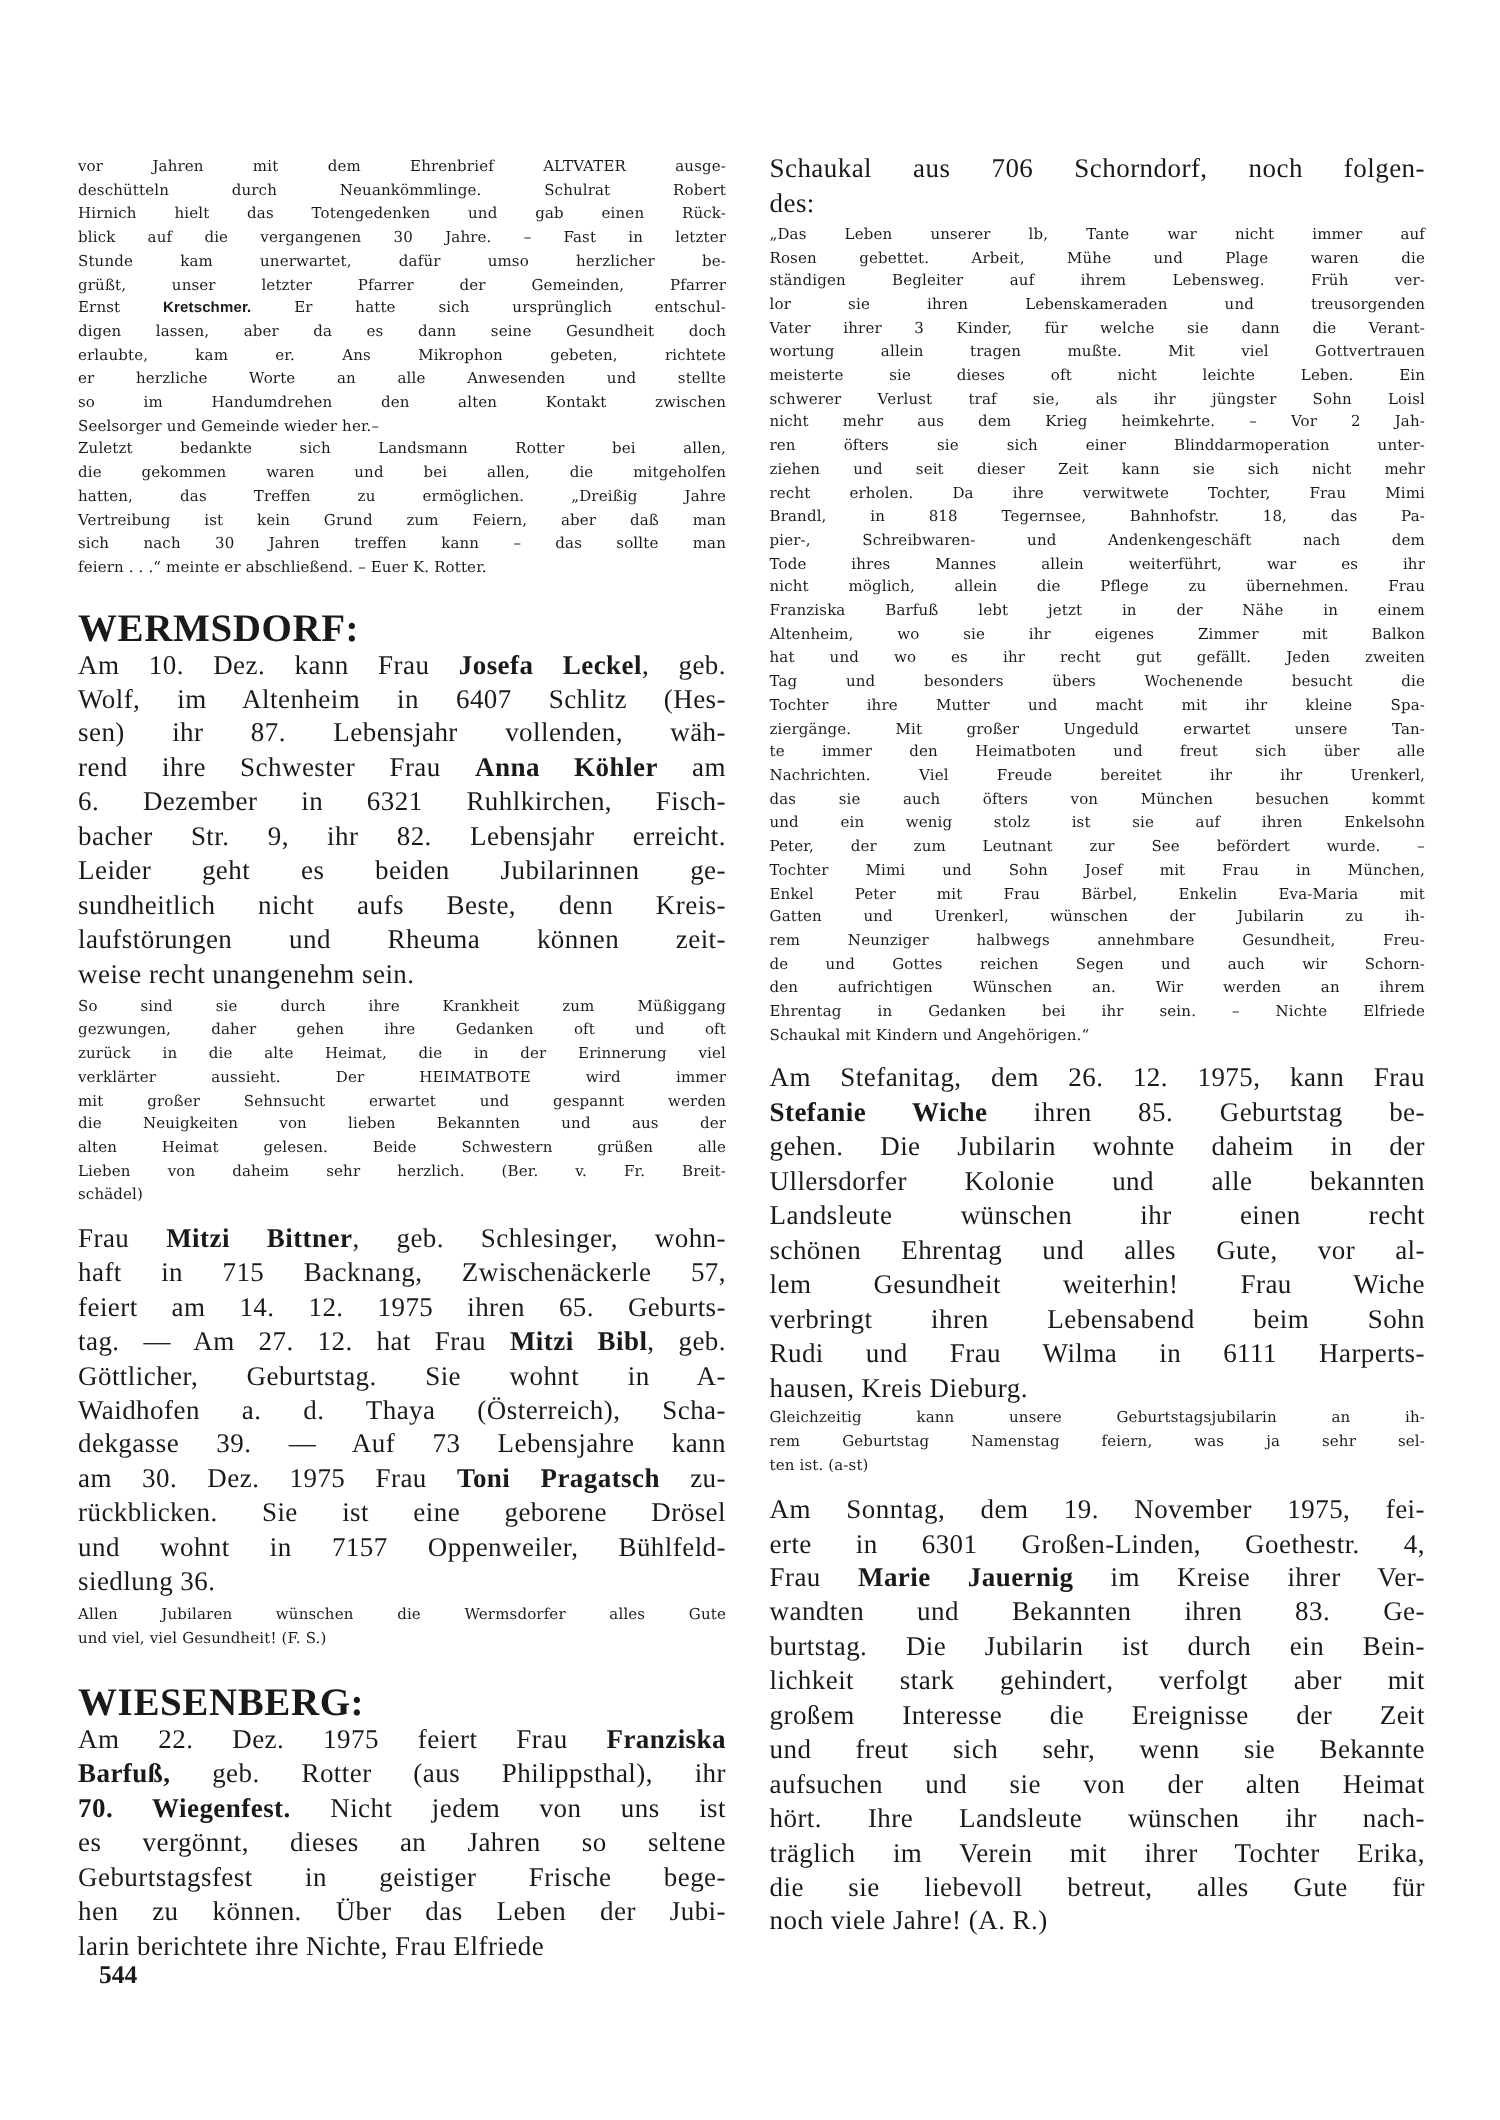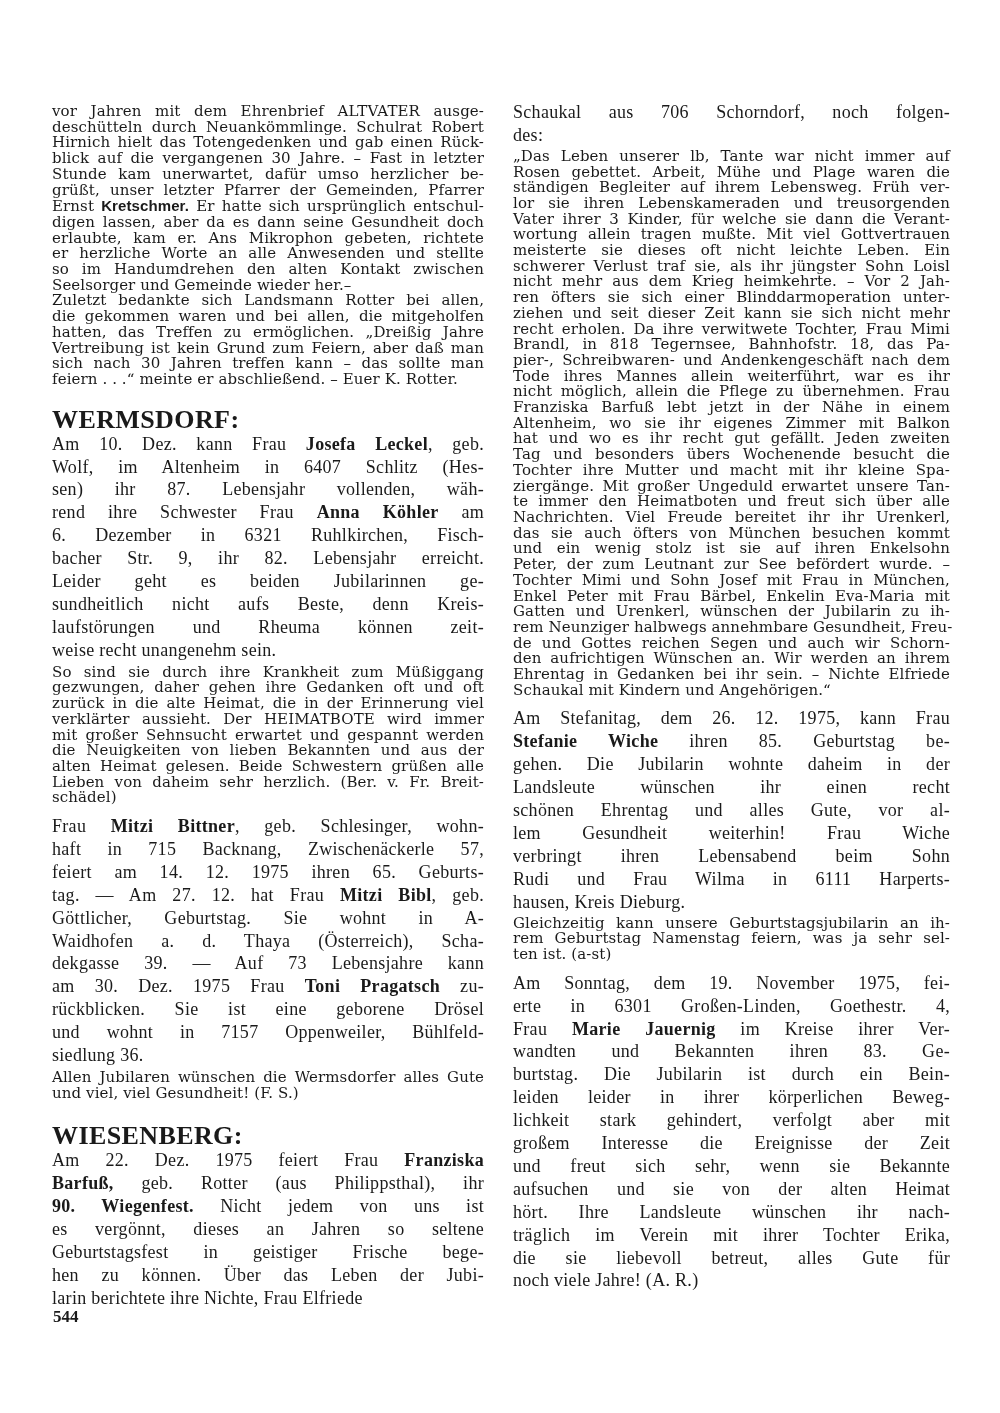--- a/index.html
+++ b/index.html
@@ -3,26 +3,26 @@
 <meta charset="utf-8">
 <style>
   html, body { margin: 0; padding: 0; background: #ffffff; }
   body { width: 1000px; height: 1413px; position: relative; overflow: hidden; color: #1a1a1a; }
   .col { position: absolute; top: 104px; }
   .col-left { left: 52px; width: 432px; }
   .col-right { left: 513px; width: 437px; }
   .blk { margin: 0; }
   .ln { display: block; white-space: nowrap; text-align: justify; text-align-last: justify; }
   .ln.last { text-align-last: left; }
-  .small { font-family: "DejaVu Serif", serif; font-size: 15px; line-height: 15.7px; letter-spacing: 0.1px; }
+  .small { font-family: "DejaVu Serif", serif; font-size: 10px; line-height: 15.7px; letter-spacing: 0.1px; }
   .large { font-family: "Liberation Serif", serif; font-size: 18px; line-height: 22.9px; letter-spacing: 0.3px; }
   .head { font-family: "Liberation Serif", serif; font-weight: bold; font-size: 26px; line-height: 22px; letter-spacing: 0.4px; }
   .b { font-weight: bold; margin-top: 33px; }
   .sans-b { font-family: "Liberation Sans", sans-serif; font-weight: bold; margin-top: 44px; }
-  .page-num { position: absolute; left: 53px; top: 1307px; font-family: "Liberation Serif", serif; font-weight: bold; font-size: 17px; }
+  .page-num { position: absolute; left: 66px; top: 1307px; font-family: "Liberation Serif", serif; font-weight: bold; font-size: 17px; }
 </style>
 </head>
 <body>
 
 <div class="col col-left">
   <div class="blk small">
       <span class="ln">vor Jahren mit dem Ehrenbrief ALTVATER ausge-</span>
       <span class="ln">deschütteln durch Neuankömmlinge. Schulrat Robert</span>
       <span class="ln">Hirnich hielt das Totengedenken und gab einen Rück-</span>
       <span class="ln">blick auf die vergangenen 30 Jahre. – Fast in letzter</span>
@@ -83,21 +83,21 @@
     </div>
   <div class="blk small" style="margin-top:3px;">
       <span class="ln">Allen Jubilaren wünschen die Wermsdorfer alles Gute</span>
       <span class="ln last">und viel, viel Gesundheit! (F. S.)</span>
     </div>
 
   <h2 class="blk head" style="margin-top:24px;">WIESENBERG:</h2>
   <div class="blk large" style="margin-top:2px;">
       <span class="ln">Am 22. Dez. 1975 feiert Frau <b class="b">Franziska</b></span>
       <span class="ln"><b class="b">Barfuß,</b> geb. Rotter (aus Philippsthal), ihr</span>
-      <span class="ln"><b class="b">90. Wiegenfest.</b> Nicht jedem von uns ist</span>
+      <span class="ln"><b class="b">70. Wiegenfest.</b> Nicht jedem von uns ist</span>
       <span class="ln">es vergönnt, dieses an Jahren so seltene</span>
       <span class="ln">Geburtstagsfest in geistiger Frische bege-</span>
       <span class="ln">hen zu können. Über das Leben der Jubi-</span>
       <span class="ln last">larin berichtete ihre Nichte, Frau Elfriede</span>
     </div>
 </div>
 
 <div class="col col-right">
   <div class="blk large" style="margin-top:-3px;">
       <span class="ln">Schaukal aus 706 Schorndorf, noch folgen-</span>
@@ -137,39 +137,39 @@
       <span class="ln">rem Neunziger halbwegs annehmbare Gesundheit, Freu-</span>
       <span class="ln">de und Gottes reichen Segen und auch wir Schorn-</span>
       <span class="ln">den aufrichtigen Wünschen an. Wir werden an ihrem</span>
       <span class="ln">Ehrentag in Gedanken bei ihr sein. – Nichte Elfriede</span>
       <span class="ln last">Schaukal mit Kindern und Angehörigen.“</span>
     </div>
   <div class="blk large" style="margin-top:9px;">
       <span class="ln">Am Stefanitag, dem 26. 12. 1975, kann Frau</span>
       <span class="ln"><b class="b">Stefanie Wiche</b> ihren 85. Geburtstag be-</span>
       <span class="ln">gehen. Die Jubilarin wohnte daheim in der</span>
+      <span class="ln">Ullersdorfer Kolonie und alle bekannten</span>
       <span class="ln">Landsleute wünschen ihr einen recht</span>
       <span class="ln">schönen Ehrentag und alles Gute, vor al-</span>
       <span class="ln">lem Gesundheit weiterhin! Frau Wiche</span>
       <span class="ln">verbringt ihren Lebensabend beim Sohn</span>
       <span class="ln">Rudi und Frau Wilma in 6111 Harperts-</span>
       <span class="ln last">hausen, Kreis Dieburg.</span>
     </div>
   <div class="blk small" style="margin-top:2px;">
       <span class="ln">Gleichzeitig kann unsere Geburtstagsjubilarin an ih-</span>
       <span class="ln">rem Geburtstag Namenstag feiern, was ja sehr sel-</span>
       <span class="ln last">ten ist. (a-st)</span>
     </div>
   <div class="blk large" style="margin-top:9px;">
       <span class="ln">Am Sonntag, dem 19. November 1975, fei-</span>
       <span class="ln">erte in 6301 Großen-Linden, Goethestr. 4,</span>
       <span class="ln">Frau <b class="b">Marie Jauernig</b> im Kreise ihrer Ver-</span>
       <span class="ln">wandten und Bekannten ihren 83. Ge-</span>
       <span class="ln">burtstag. Die Jubilarin ist durch ein Bein-</span>
-      <span class="ln">leiden leider in ihrer körperlichen Beweg-</span>
       <span class="ln">lichkeit stark gehindert, verfolgt aber mit</span>
       <span class="ln">großem Interesse die Ereignisse der Zeit</span>
       <span class="ln">und freut sich sehr, wenn sie Bekannte</span>
       <span class="ln">aufsuchen und sie von der alten Heimat</span>
       <span class="ln">hört. Ihre Landsleute wünschen ihr nach-</span>
       <span class="ln">träglich im Verein mit ihrer Tochter Erika,</span>
       <span class="ln">die sie liebevoll betreut, alles Gute für</span>
       <span class="ln last">noch viele Jahre! (A. R.)</span>
     </div>
 </div>

